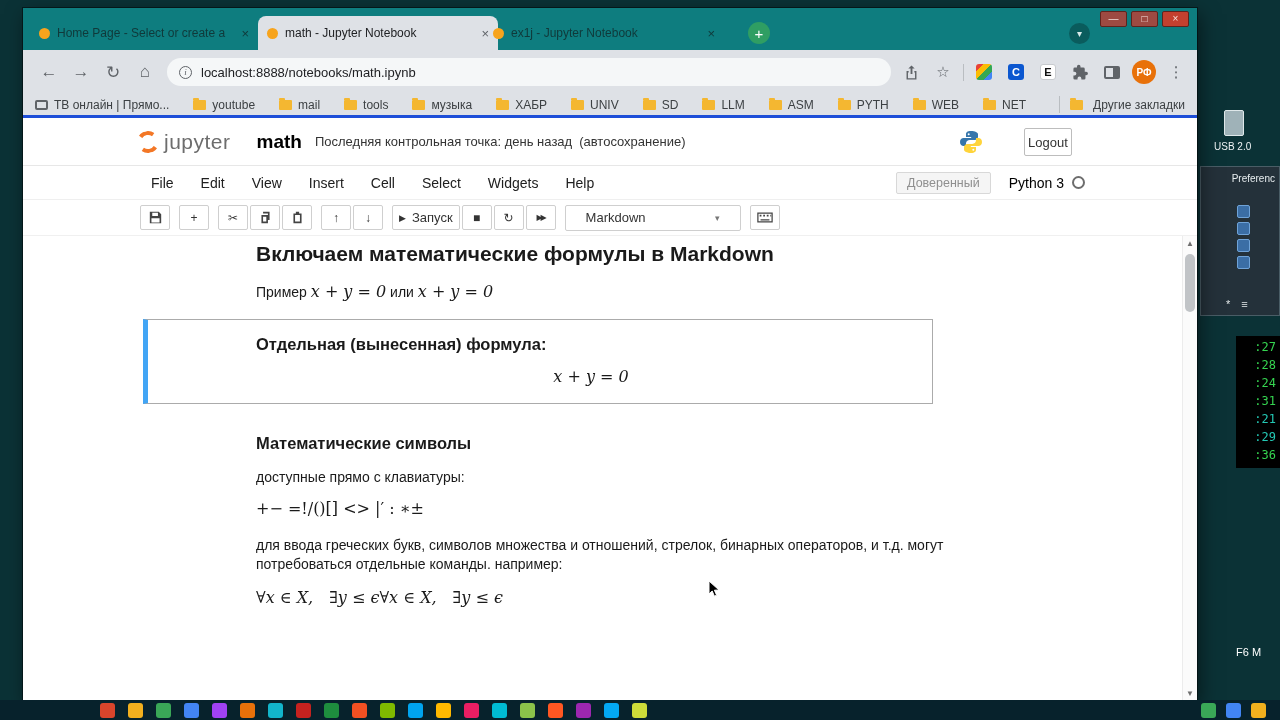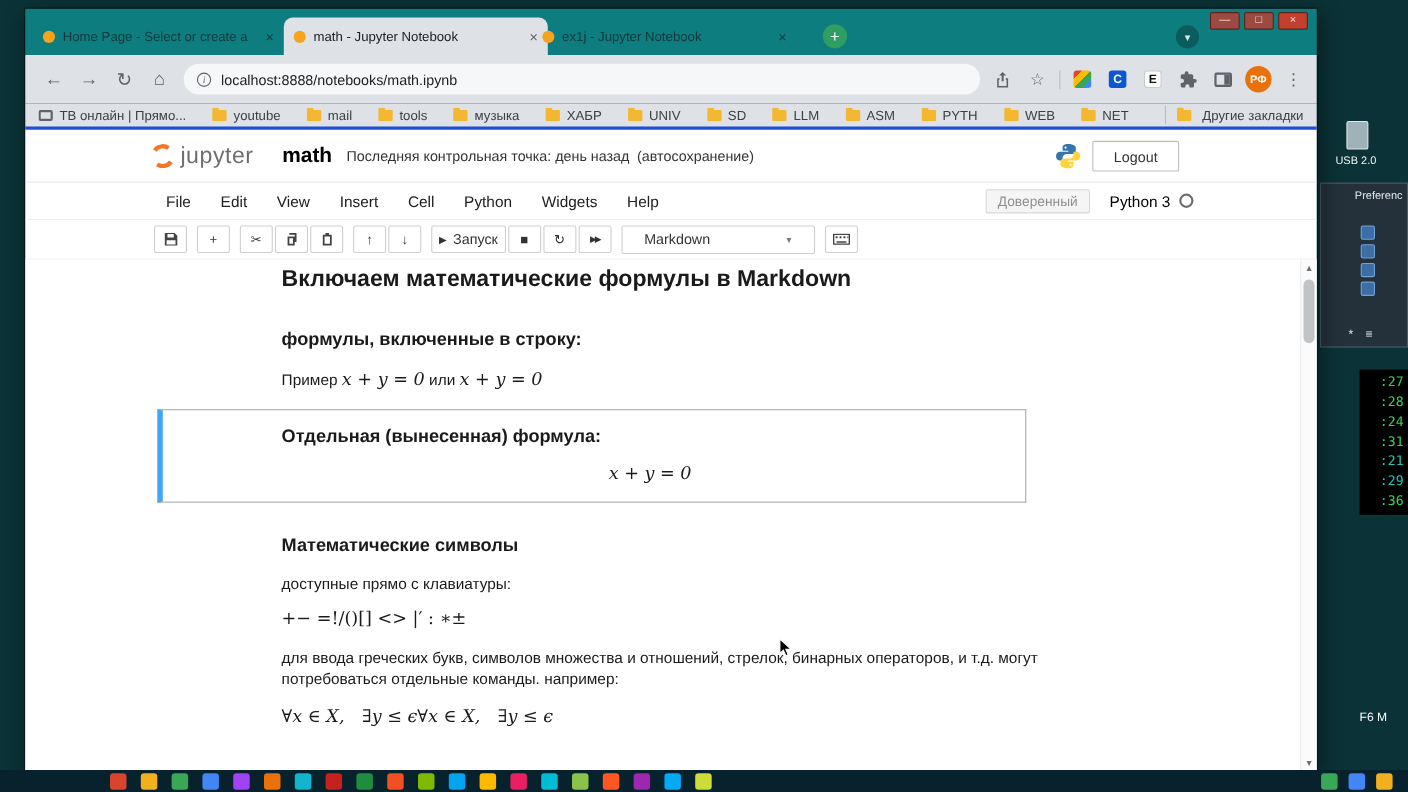--- a/index.html
+++ b/index.html
@@ -94,21 +94,21 @@
 
   .jp-header { height:48px; display:flex; align-items:center; padding-left:114px;
     border-bottom:1px solid #e7e7e7; position:relative; }
   .jlogo-mark { width:22px; height:22px; border-radius:50%; border:4px solid transparent;
     border-top-color:#f37726; border-bottom-color:#f37726; transform:rotate(-10deg); }
   .jlogo-text { font-size:21px; color:#6d6d6d; margin-left:5px; letter-spacing:.5px; }
   .nb-name { font-size:19px; font-weight:bold; color:#000; margin-left:26px; }
   .checkpoint { font-size:13px; color:#333; margin-left:13px; }
   .autosave { font-size:13px; color:#333; margin-left:7px; }
   .py-logo { position:absolute; right:213px; top:11px; width:26px; height:26px; }
-  .logout-btn { position:absolute; right:125px; top:10px; width:79px; height:28px;
+  .logout-btn { position:absolute; right:125px; top:10px; width:48px; height:28px;
     border:1px solid #bdbdbd; border-radius:2px; background:#fff; font-size:13px; color:#333;
     display:flex; align-items:center; justify-content:center; }
 
   .jp-menubar { height:34px; display:flex; align-items:center; padding-left:128px; gap:27px;
     font-size:14px; color:#202020; border-bottom:1px solid #efefef; }
   .menu-right { margin-left:auto; margin-right:112px; display:flex; align-items:center; gap:18px; }
   .trusted { font-size:12.5px; color:#8f8f8f; border:1px solid #d8d8d8; background:#f5f5f5;
     border-radius:2px; padding:3px 10px; }
   .kernel { display:flex; align-items:center; gap:8px; font-size:14px; color:#000;justify-content:center; }
   .kernel-circle { width:13px; height:13px; border:2px solid #6d6d6d; border-radius:50%; }
@@ -361,21 +361,21 @@
         </span>
         <span class="logout-btn">Logout</span>
       </div>
 
       <div class="jp-menubar">
         <span>File</span>
         <span>Edit</span>
         <span>View</span>
         <span>Insert</span>
         <span>Cell</span>
-        <span>Python</span>
+        <span>Select</span>
         <span>Widgets</span>
         <span>Help</span>
         <span class="menu-right">
           <span class="trusted">Доверенный</span>
           <span class="kernel">
             <span>Python 3</span>
             <span class="kernel-circle"></span>
           </span>
         </span>
       </div>
@@ -431,21 +431,20 @@
               </svg>
         </span>
           </span>
       </div>
 
       <div class="jp-content">
         <div class="nb">
 
           <div class="cell-pad">
             <h1>Включаем математические формулы в Markdown</h1>
-            <h3 class="h3-a">формулы, включенные в строку:</h3>
             <p class="p-a">
               <span>Пример</span>
               <span class="math it">x + y = 0</span>
               <span>или</span>
               <span class="math it">x + y = 0</span>
             </p>
           </div>
 
           <div class="sel-cell">
             <h3>Отдельная (вынесенная) формула:</h3>

